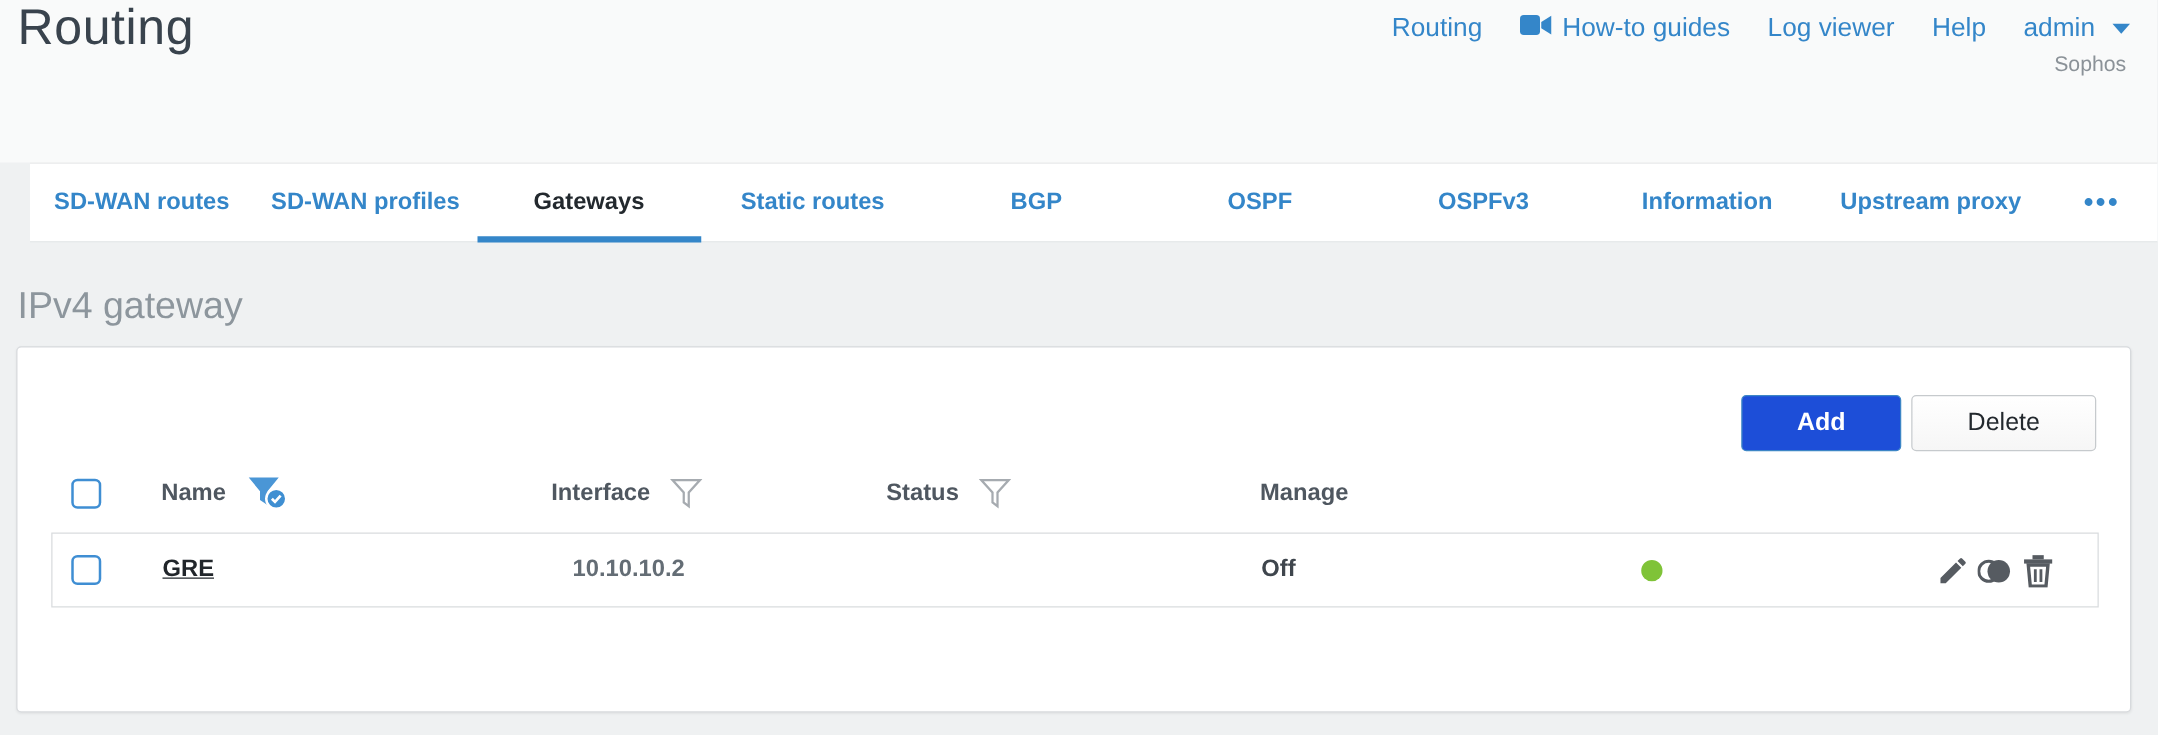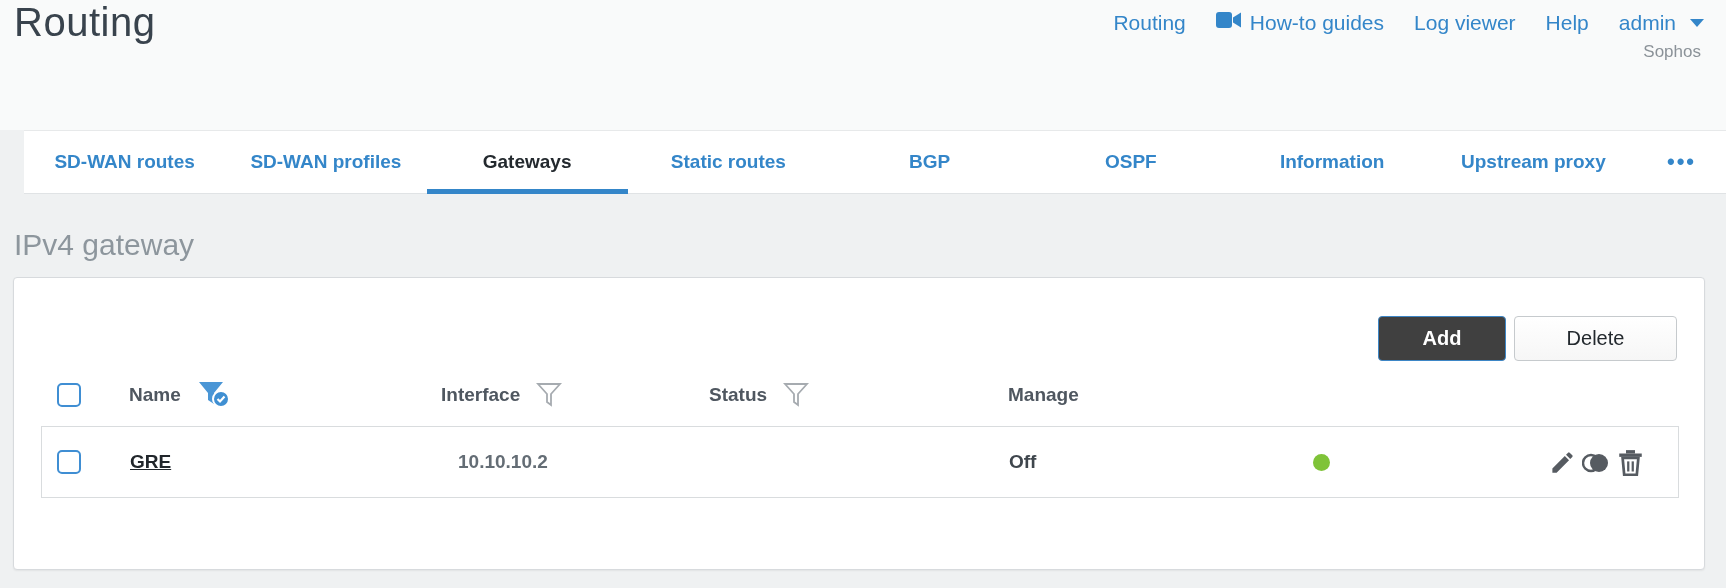--- a/index.html
+++ b/index.html
@@ -61,31 +61,31 @@
     position:absolute; left:13px; top:277px; width:1692px; height:293px;
     background:#ffffff; border:1px solid #d7dadd; border-radius:4px;
     box-shadow:0 1px 2px rgba(0,0,0,0.06);
   }
   .btn-row { position:absolute; top:38px; right:27px; display:flex; gap:8px; }
   .btn {
     height:45px; border-radius:4px; font-size:20px;
     display:flex; align-items:center; justify-content:center; cursor:pointer;
     font-family:"Liberation Sans", sans-serif;
   }
-  .btn-add { width:128px; background:#404040; border:1px solid #3d86c6; color:#ffffff; font-weight:700; }
-  .btn-delete { width:163px; background:linear-gradient(#ffffff,#f6f6f6); border:1px solid #c6cacd; color:#23292e; }
+  .btn-add { width:128px; background:#1d4ed8; border:1px solid #3d86c6; color:#ffffff; font-weight:700; }
+  .btn-delete { width:148px; background:linear-gradient(#ffffff,#f6f6f6); border:1px solid #c6cacd; color:#23292e; }
   
   .tbl-grid {
     position:absolute; left:27px; width:1638px;
     display:grid; grid-template-columns:70px 312px 268px 299px 300px 240px 149px;
     align-items:center;
     font-weight:bold;
   }
   .tbl-head { top:93px; height:48px; }
-  .tbl-row  { top:148px; height:72px; background:#ffffff; border:1px solid #d9dcde; }
+  .tbl-row  { top:148px; height:60px; background:#ffffff; border:1px solid #d9dcde; }
   .cell { padding-left:18px; display:flex; align-items:center; gap:16px; font-size:19px; }
   .head-label { color:#4f5760; }
   .checkbox {
     width:24px; height:24px; border:2px solid #3f8ed3; border-radius:5px;
     background:#ffffff; cursor:pointer; margin-left:16px;
   }
   .tbl-row .checkbox { margin-left:15px; }
   .name-link { color:#21262b; text-decoration:underline; cursor:pointer; }
   .ip-text { color:#646d75;margin-left:16px; }
   .health-text { color:#3f464d; }
@@ -126,20 +126,21 @@
   <div class="brand">Sophos</div>
 </div>
 
 <div class="tabbar">
   <div class="tab">SD-WAN routes</div>
   <div class="tab">SD-WAN profiles</div>
   <div class="tab active">Gateways</div>
   <div class="tab">Static routes</div>
   <div class="tab">BGP</div>
   <div class="tab">OSPF</div>
+  <div class="tab">OSPFv3</div>
   <div class="tab">Information</div>
   <div class="tab">Upstream proxy</div>
   <div class="tab tab-more">•••</div>
 </div>
 
 <div class="section-title">IPv4 gateway</div>
 
 <div class="card">
 
   <div class="btn-row">

